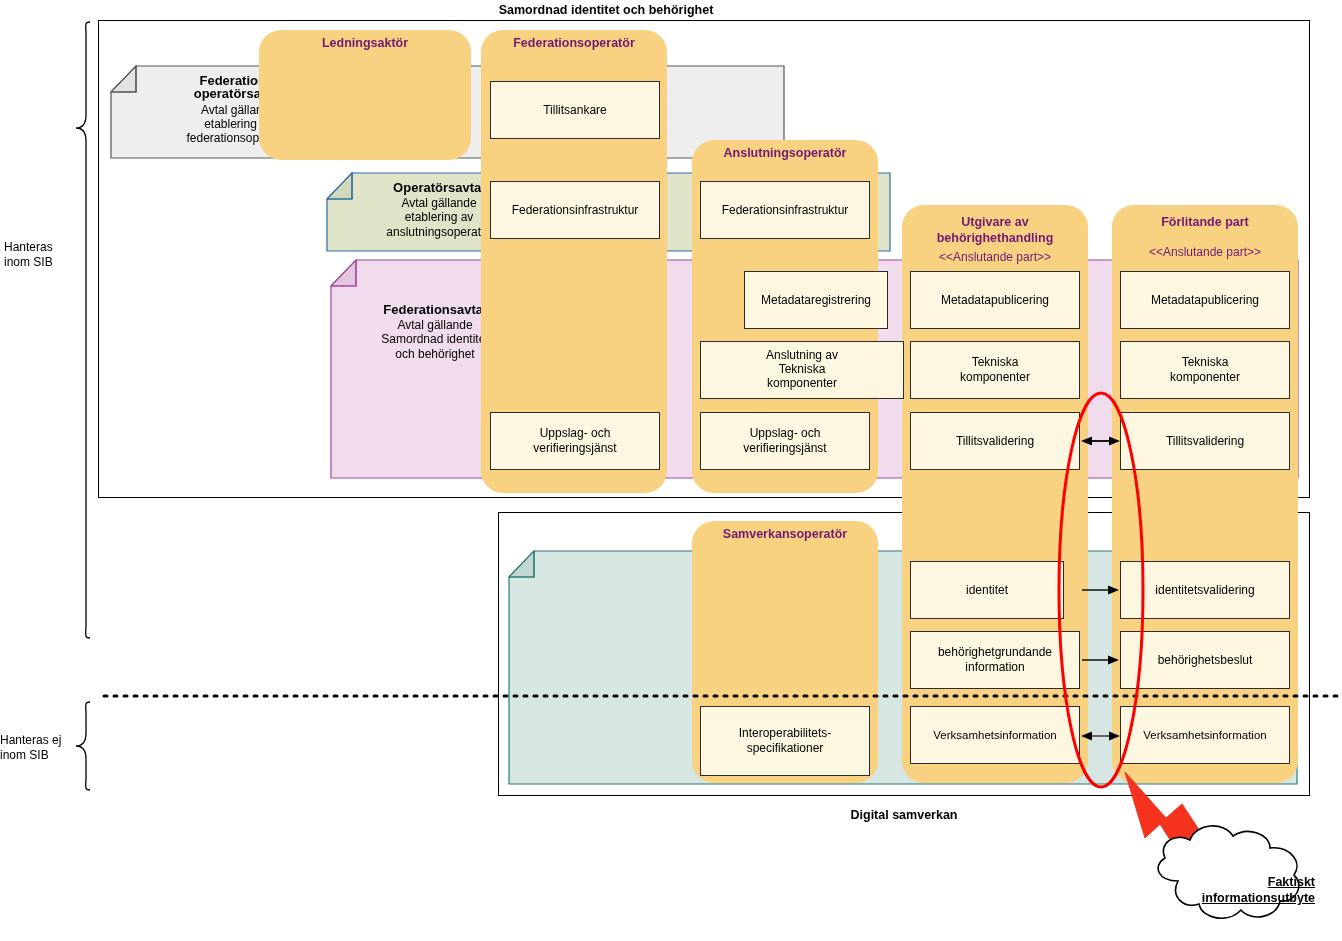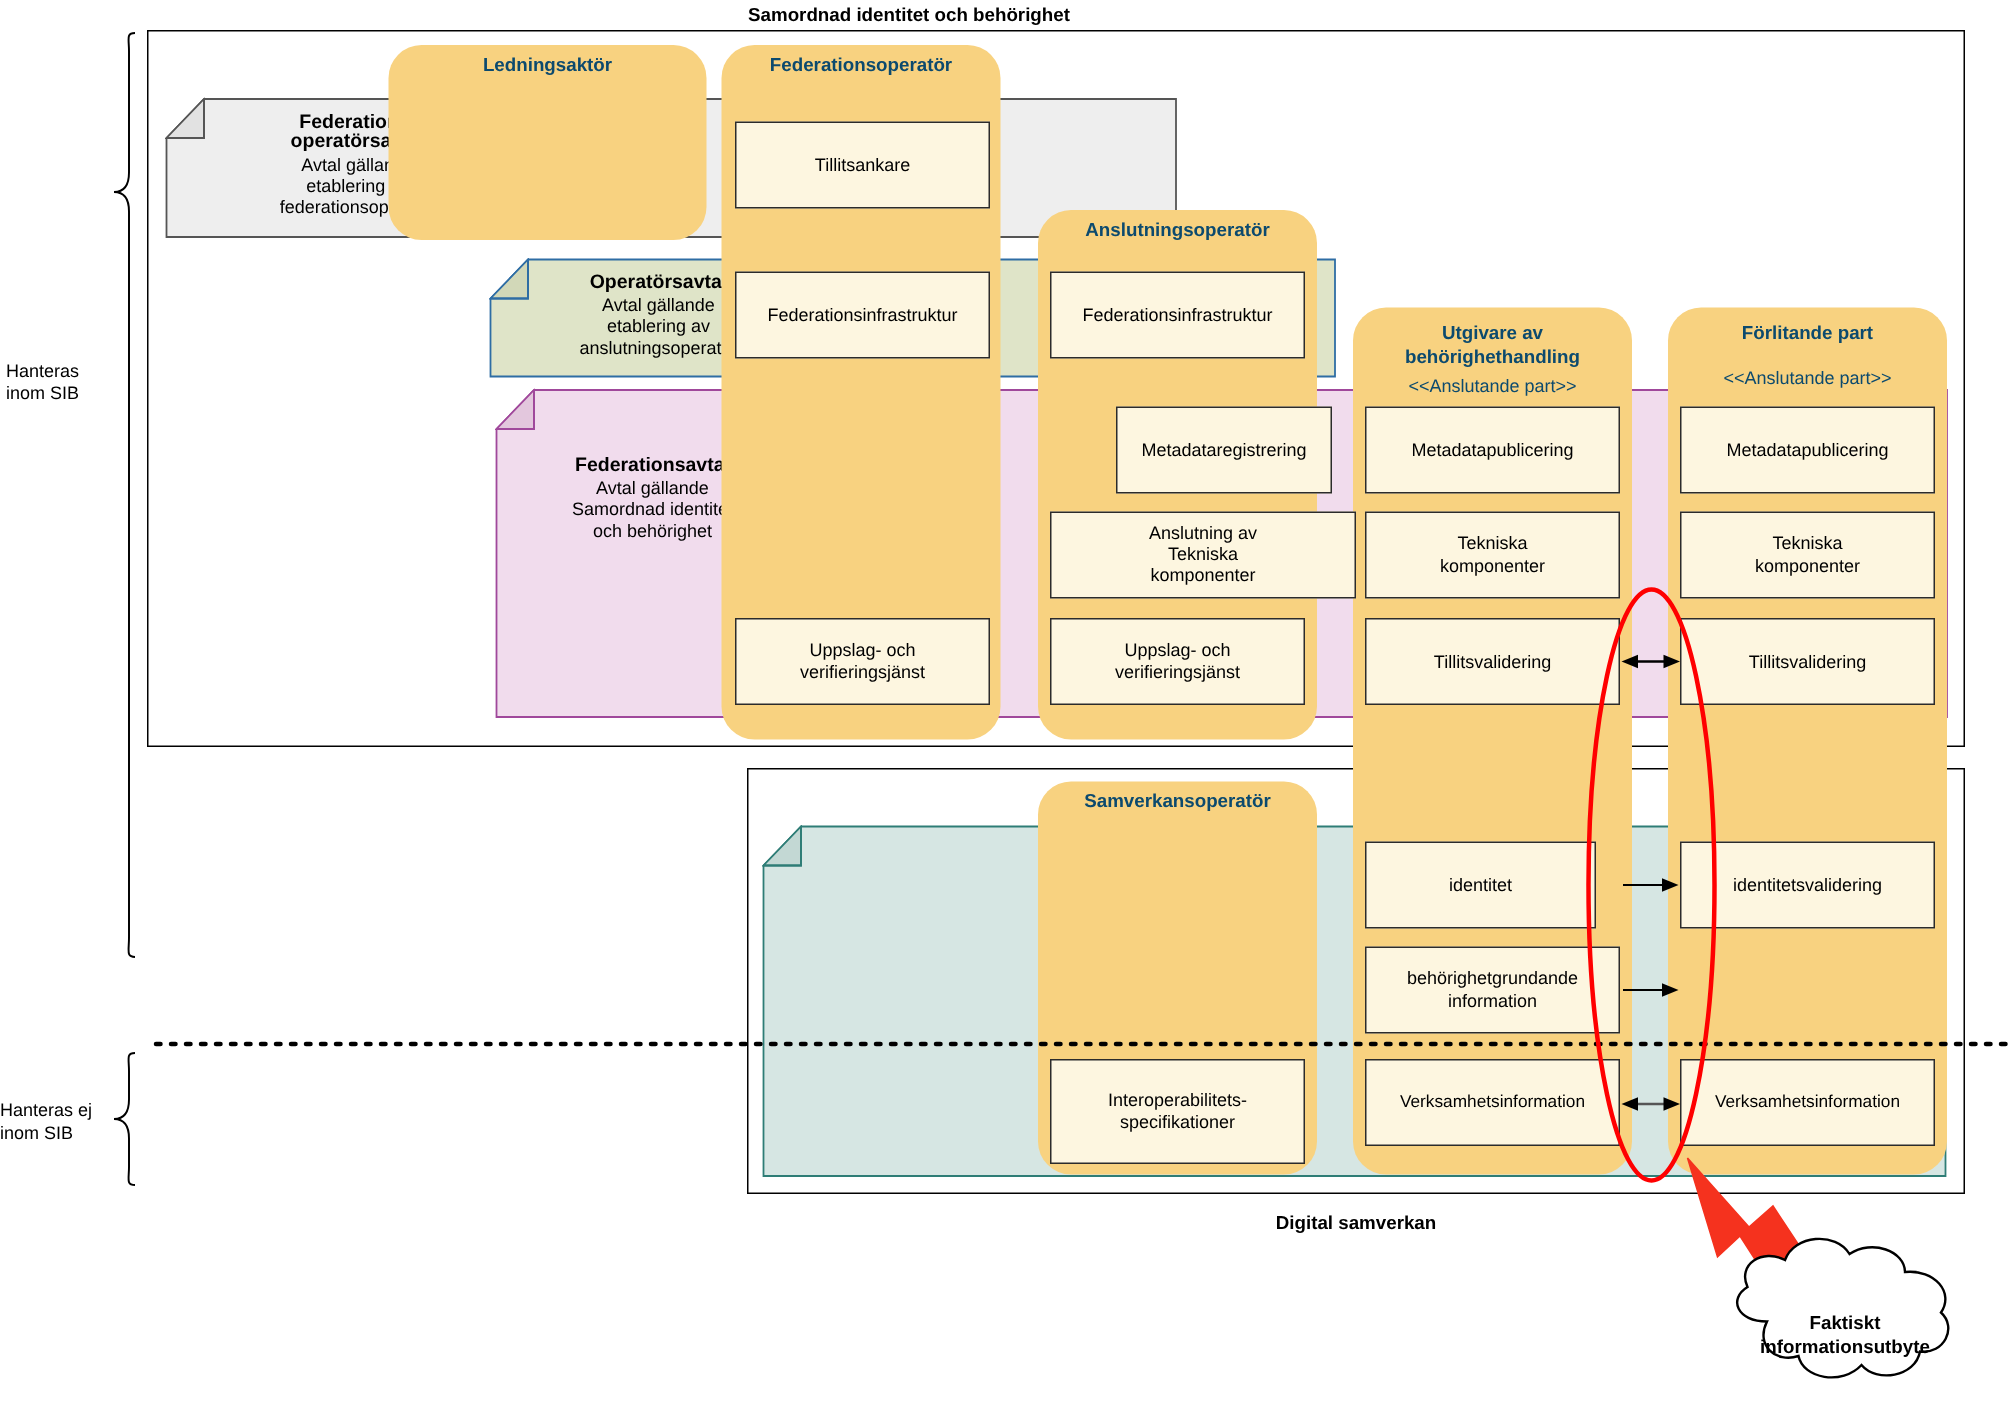--- a/index.html
+++ b/index.html
@@ -51,21 +51,21 @@
     box-sizing:border-box;
   }
   .lane-hdr{
     position:absolute;
     left:0;right:0;
     top:6px;
     text-align:center;
     font-size:12.5px;
     font-weight:bold;
     line-height:1.25;
-    color:#0c4a6e;
+    color:#701a75;
   }
   .lane-hdr .sub{font-weight:normal;font-size:12px;display:block;margin-top:4px;}
 
   
   .act{
     position:absolute;
     background:#fdf6e0;
     border:1.5px solid #2b2b2b;
     box-sizing:border-box;
     display:flex;
@@ -80,25 +80,26 @@
   
   .sidelabel{
     position:absolute;
     font-size:12px;
     line-height:1.25;
   }
 
   
   .cloud-label{
     position:absolute;
-    text-align:center;
+    text-align:right;
     font-size:12.5px;
     font-weight:bold;
     line-height:1.25;
     width:170px;
+    text-decoration:underline;
   }
 
   svg.overlay{
     position:absolute;
     left:0;top:0;
     width:1342px;height:941px;
     pointer-events:none;
   }
 </style>
 </head>
@@ -237,20 +238,21 @@
   </div>
   <div class="act" style="left:910px;top:706px;width:170px;height:58px;font-size:11.5px;">Verksamhetsinformation</div>
 
   <div class="act" style="left:1120px;top:271px;width:170px;height:58px;">Metadatapublicering</div>
   <div class="act" style="left:1120px;top:341px;width:170px;height:58px;flex-direction:column;">
     <span>Tekniska</span>
     <span>komponenter</span>
   </div>
   <div class="act" style="left:1120px;top:412px;width:170px;height:58px;">Tillitsvalidering</div>
   <div class="act" style="left:1120px;top:561px;width:170px;height:58px;">identitetsvalidering</div>
+  <div class="act" style="left:1120px;top:631px;width:170px;height:58px;">behörighetsbeslut</div>
   <div class="act" style="left:1120px;top:706px;width:170px;height:58px;font-size:11.5px;">Verksamhetsinformation</div>
 
   <div class="act" style="left:700px;top:706px;width:170px;height:70px;flex-direction:column;">
     <span>Interoperabilitets-</span>
     <span>specifikationer</span>
   </div>
 
   <svg class="overlay">
 
     <path d="M 90 22 C 84 22 86 26 86 34 L 86 115 C 86 124 82 128 76 128

